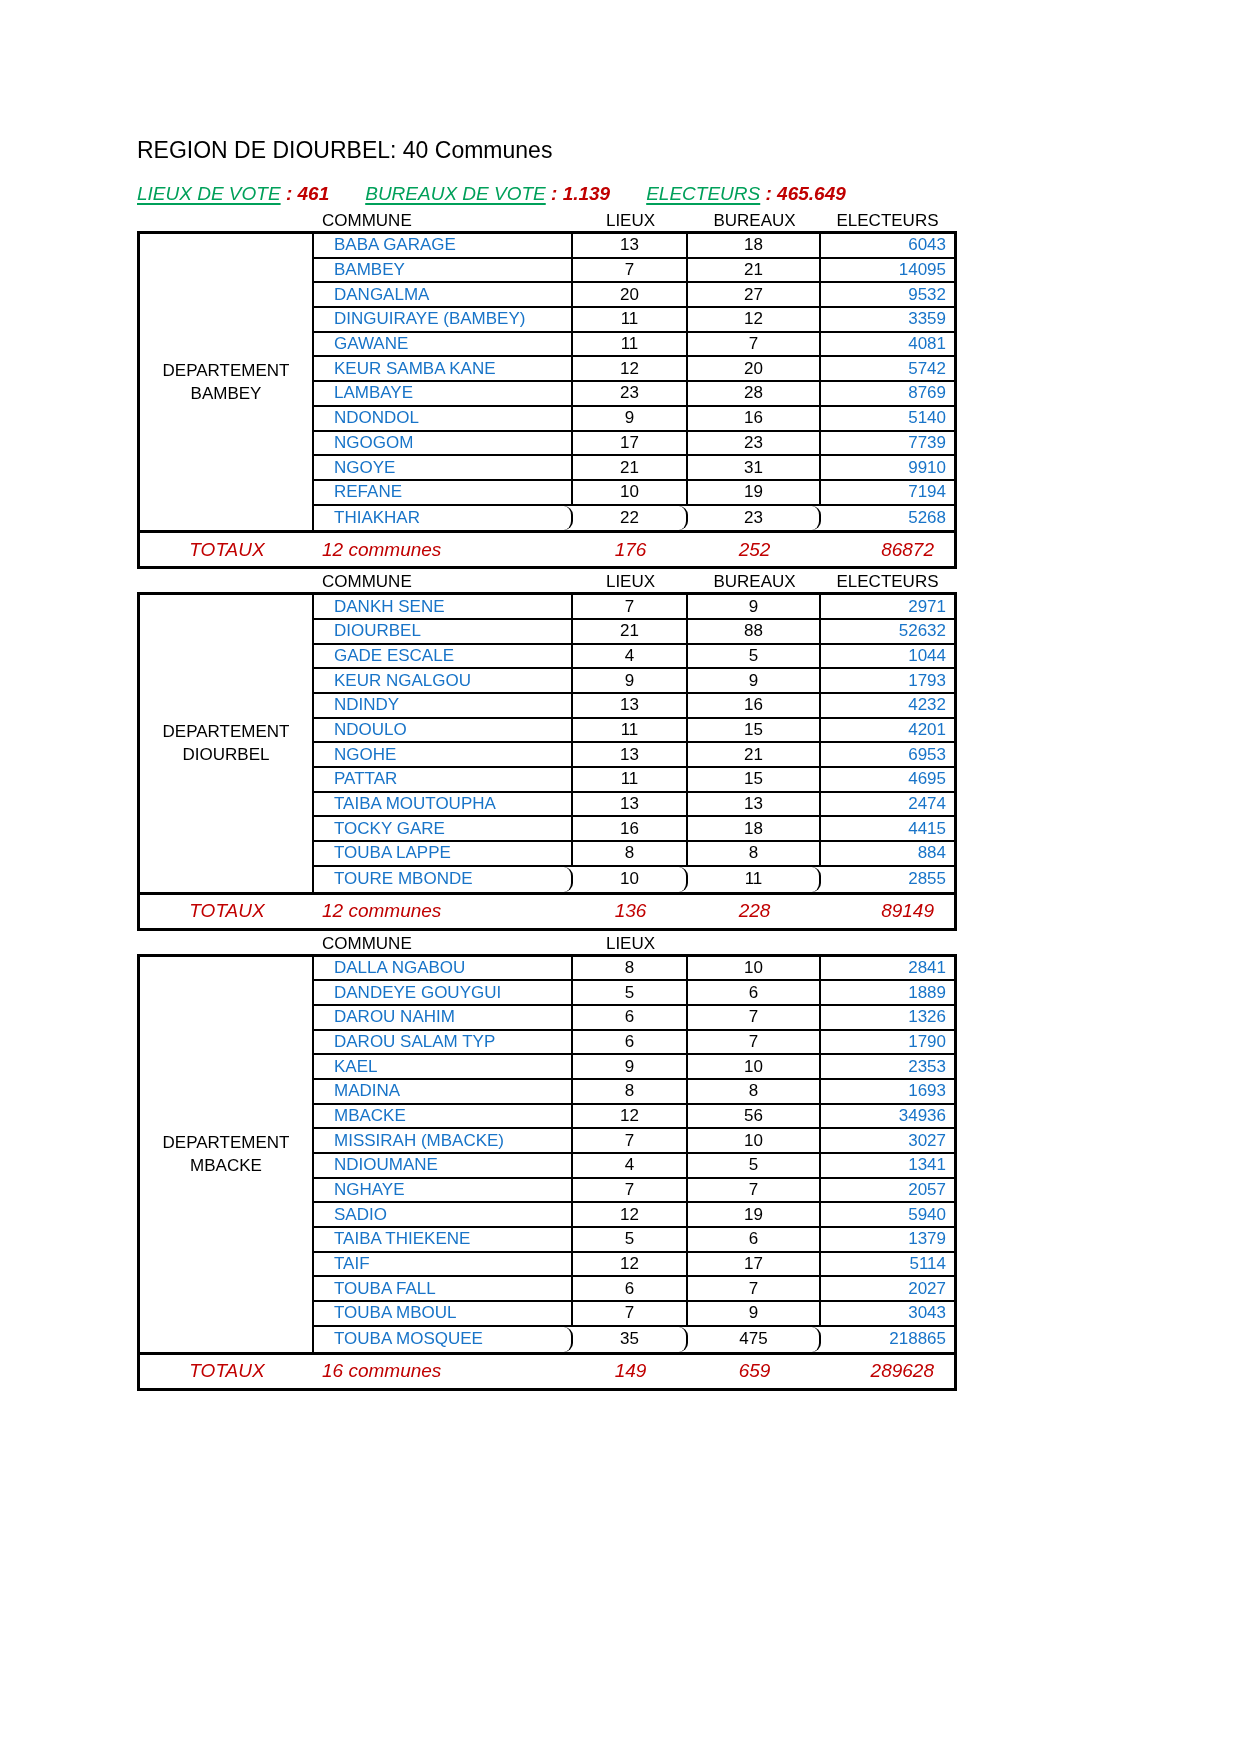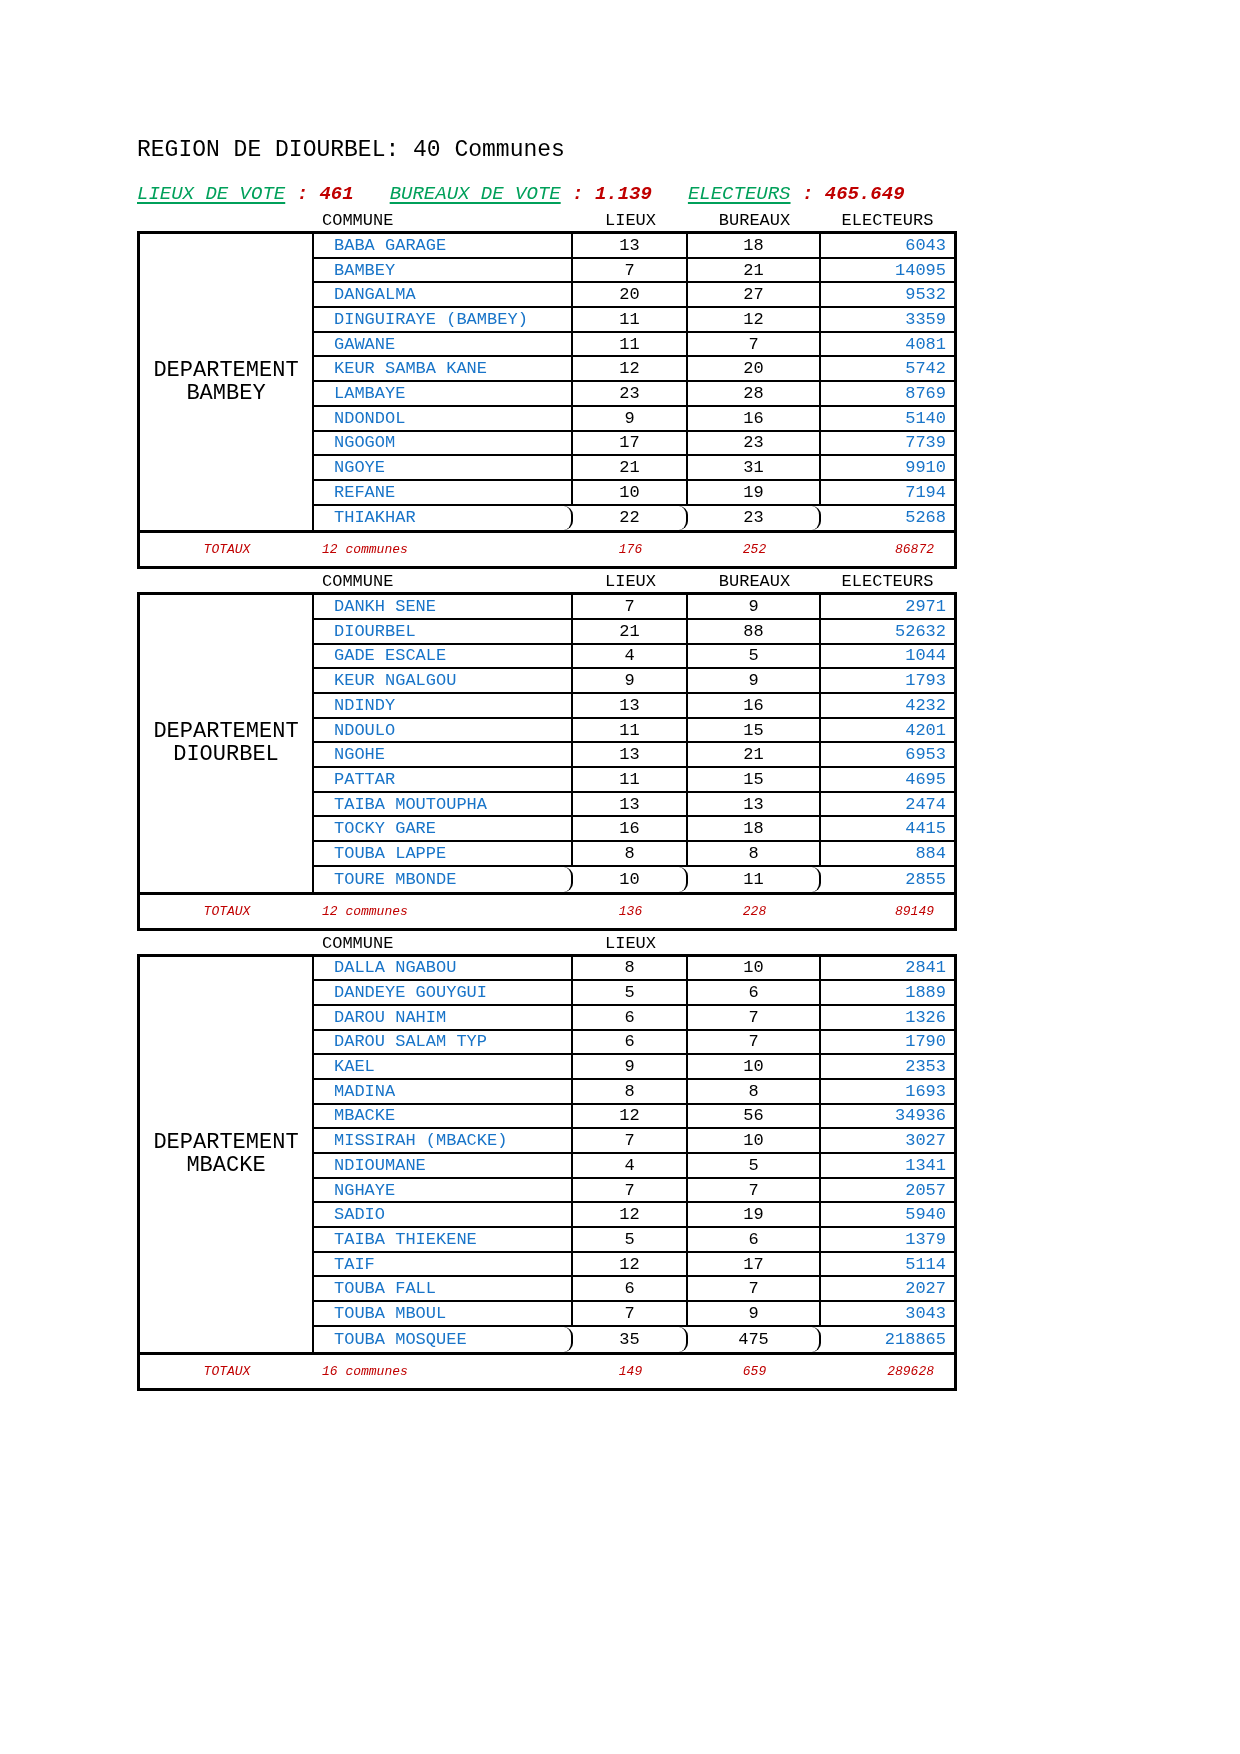--- a/index.html
+++ b/index.html
@@ -1,17 +1,17 @@
 <!DOCTYPE html>
 <html style="--green: #00A05A; --red: #C00000; --blue: #1874C8; --border: #000000;"><head>
 <meta charset="utf-8">
 <style>
   html,body{margin:0;padding:0;background:#ffffff;}
   .page{position:relative;width:1008px;height:1754px;background:#ffffff;overflow:hidden;
-        font-family:Liberation Mono, monospace;color:#000;}
+        font-family:Liberation Sans, sans-serif;color:#000;}
   .content{position:absolute;left:137px;top:136px;width:820px;}
 
   .title{font-size:23px;line-height:28px;white-space:nowrap;}
 
   .summary{margin-top:16px;height:28px;display:flex;align-items:center;white-space:nowrap;font-size:19px;}
   .sumseg{margin-right:36px;font-style:italic;}
   .sumlabel{color:var(--green);text-decoration:underline;text-decoration-thickness:2px;text-underline-offset:3px;}
   .sumvalue{color:var(--red);font-weight:bold;}
 
   .grid5{display:grid;grid-template-columns:174px 259px 115px 133px 133px;}
@@ -19,30 +19,30 @@
   .colhead{height:23px;align-items:end;padding-left:3px;font-size:17px;}
   .h{display:flex;align-items:flex-end;line-height:20px;}
   .h-com{grid-column:2;padding-left:8px;}
   .h-lie{grid-column:3;justify-content:center;}
   .h-bur{grid-column:4;justify-content:center;}
   .h-ele{grid-column:5;justify-content:center;}
 
   .tbl{border:3px solid var(--border);grid-auto-rows:24.7px;width:814px;}
   .dept{grid-column:1;grid-row-start:1;border-right:2px solid var(--border);
         display:flex;flex-direction:column;align-items:center;justify-content:center;
-        font-size:22px;line-height:23px;text-align:center;}
+        font-size:17px;line-height:23px;text-align:center;}
   .cell{display:flex;align-items:center;box-sizing:border-box;font-size:17px;
         border-right:2px solid var(--border);border-bottom:2px solid var(--border);}
   .cell.last{border-bottom:0;border-radius:9px;}
   .c-commune{color:var(--blue);padding-left:20px;}
   .c-num{justify-content:center;}
   .c-elec{color:var(--blue);justify-content:flex-end;padding-right:8px;border-right:0;}
 
   .totrow{height:33px;border:3px solid var(--border);border-top:0;width:814px;
-          align-items:center;font-style:italic;color:var(--red);font-size:13px;text-align:center;}
+          align-items:center;font-style:italic;color:var(--red);font-size:19px;text-align:center;}
   .t{display:flex;align-items:center;}
   .t-lab{grid-column:1;justify-content:center;}
   .t-com{grid-column:2;padding-left:8px;}
   .t-l{grid-column:3;justify-content:center;}
   .t-b{grid-column:4;justify-content:center;}
   .t-e{grid-column:5;justify-content:flex-end;padding-right:20px;}
 </style>
 </head>
 <body>
 

